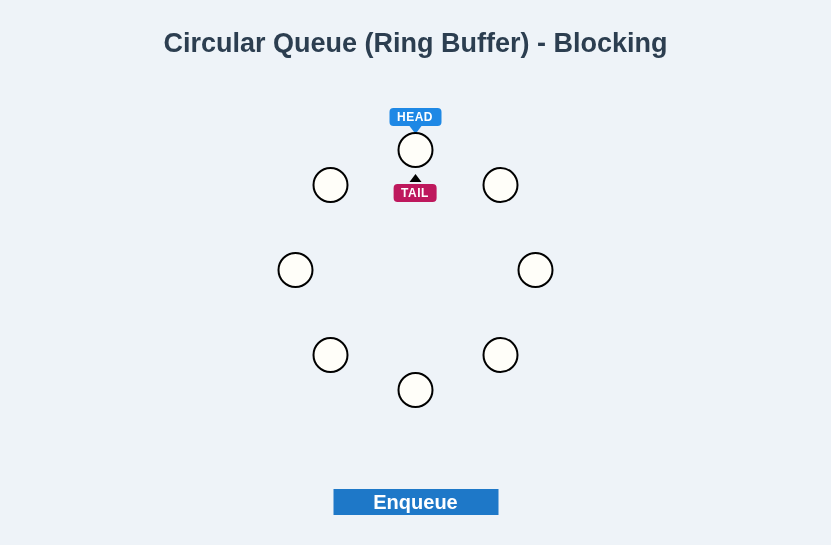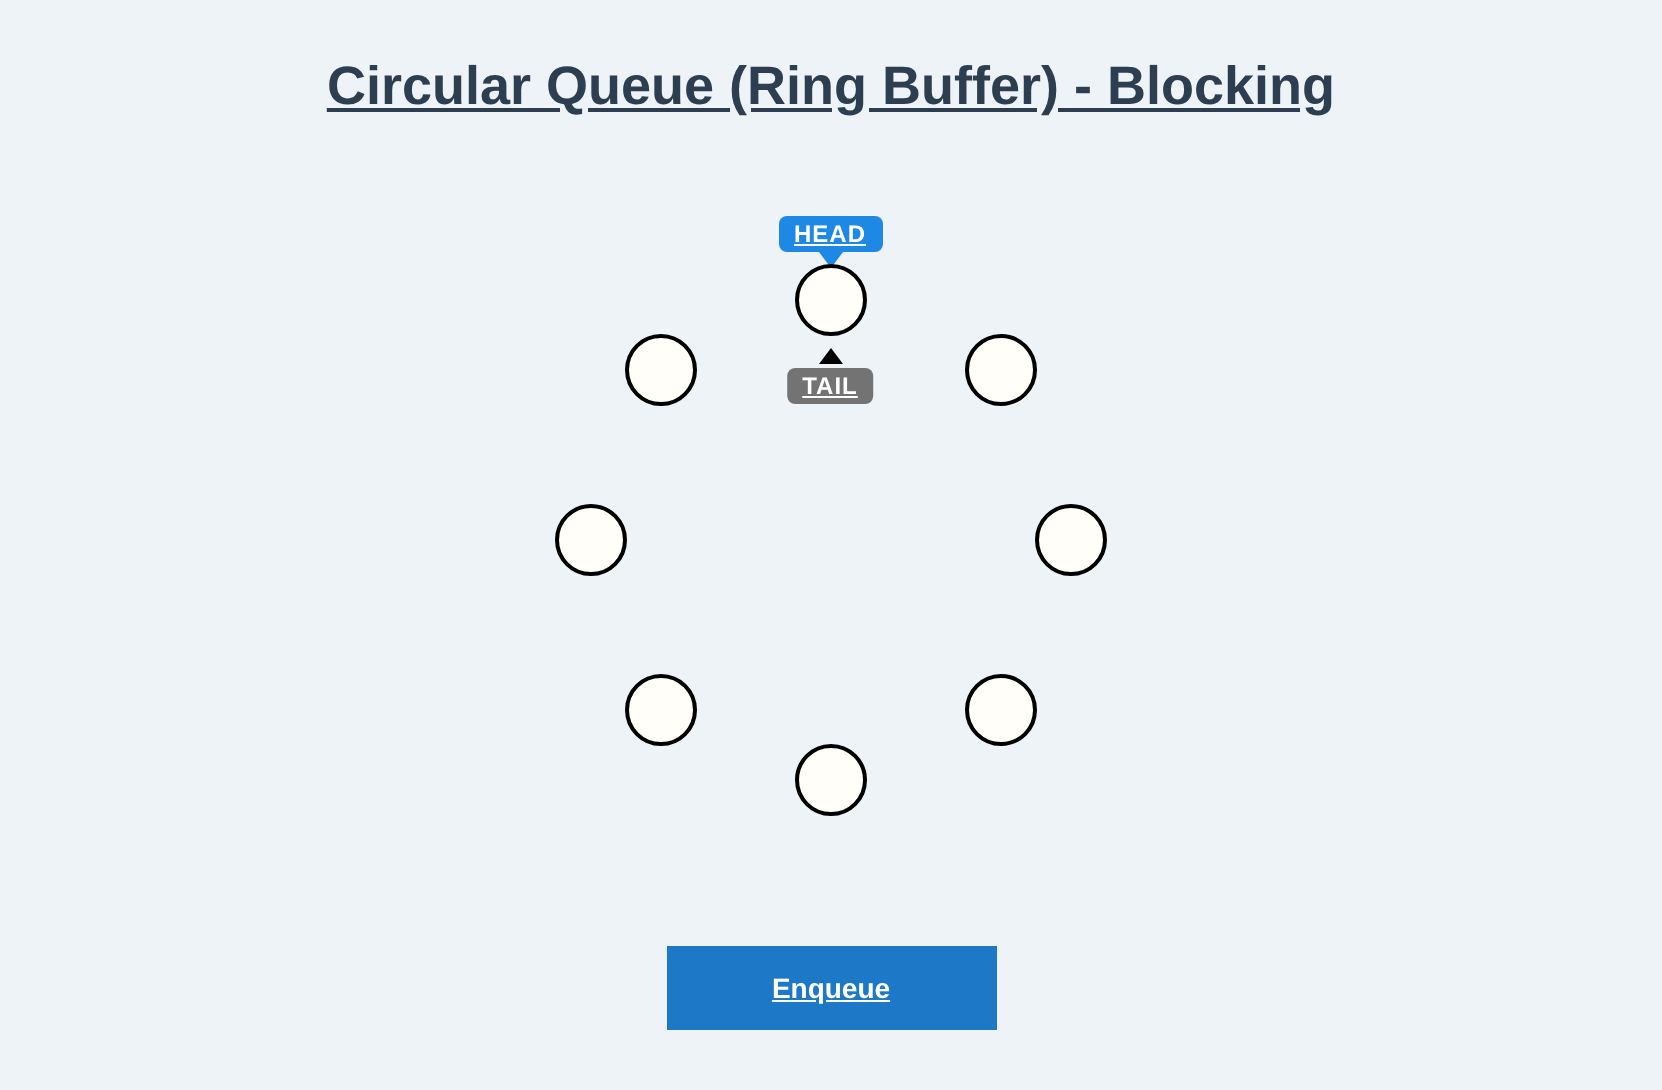--- a/index.html
+++ b/index.html
@@ -1,15 +1,15 @@
 <!DOCTYPE html>
 <html><head>
 <meta charset="utf-8">
 <style>
-  * { box-sizing: border-box; margin: 0; padding: 0; text-decoration: underline; }
+  * { box-sizing: border-box; margin: 0; padding: 0; }
   html, body { width: 831px; height: 545px; }
   body {
     background: #eef3f8;
     font-family: "Segoe UI", "Helvetica Neue", Arial, sans-serif;
     color: #2c3e50;
     position: relative;
   }
   .title {
     text-align: center;
     font-size: 27px;
@@ -38,43 +38,43 @@
     transform: translate(-50%, 0);
     font-size: 12px;
     font-weight: 700;
     color: #fff;
     padding: 2px 8px;
     border-radius: 4px;
     letter-spacing: 0.5px;
     white-space: nowrap;
   }
   .badge-head { background: #1e88e5; }
-  .badge-tail { background: #737373; }
+  .badge-tail { background: #be185d; }
   .arrow {
     position: absolute;
     transform: translate(-50%, 0);
     width: 0; height: 0;
     border-left: 6px solid transparent;
     border-right: 6px solid transparent;
   }
   .arrow-down { border-top: 8px solid #1e88e5; }
   .arrow-up   { border-bottom: 8px solid #000; }
   .controls {
     position: absolute;
     bottom: 30px;
     left: 50%;
     transform: translateX(-50%);
     display: flex;
     gap: 24px;
   }
   .btn {
     width: 165px;
-    height: 42px;
+    height: 26px;
     border: none;
-    font-size: 14px;
+    font-size: 20px;
     font-weight: 600;
     cursor: pointer;
     display: flex;
     align-items: center;
     justify-content: center;
   }
   .btn-primary {
     background: #1e78c8;
     color: #fff;
   }

